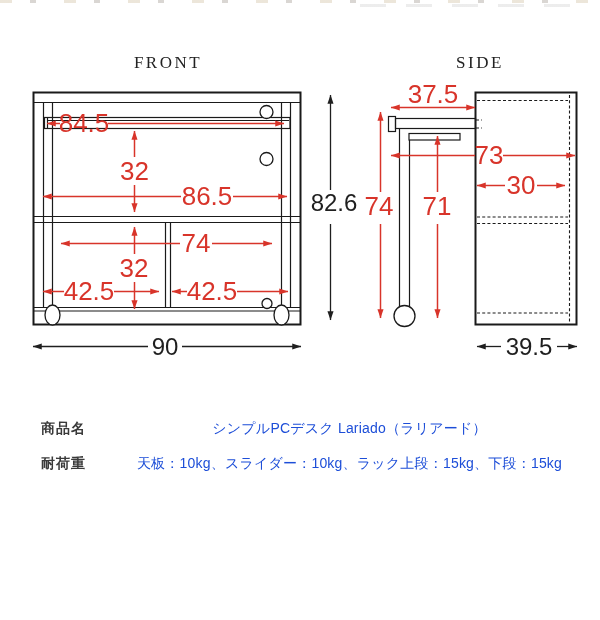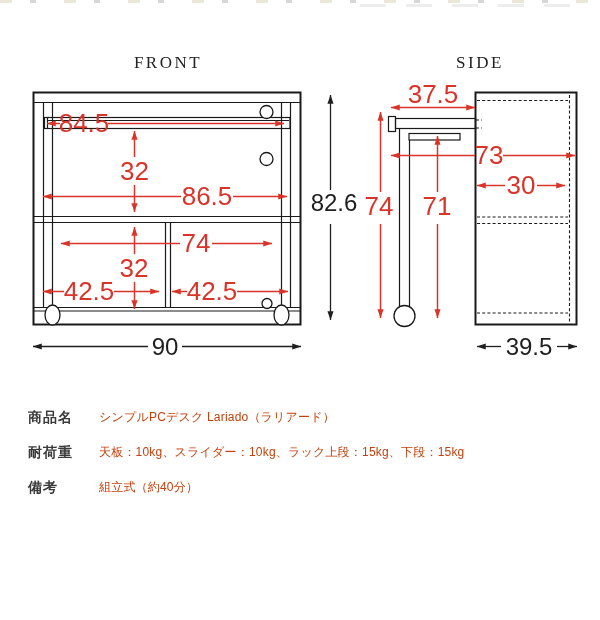--- a/index.html
+++ b/index.html
@@ -1,20 +1,20 @@
 <!DOCTYPE html>
 <html><head>
 <meta charset="utf-8">
 <style>
   html,body{margin:0;padding:0;}
   body{
     width:600px;height:620px;background:#ffffff;position:relative;overflow:hidden;
     font-family:"Liberation Sans","DejaVu Sans",sans-serif;
   }
-  .stage{position:absolute;left:0;top:0;width:498px;height:620px;}
+  .stage{position:absolute;left:0;top:0;width:498px;height:620px;text-align:center;}
   
   .artifact-top{
     position:absolute;left:0;top:0;width:600px;height:3px;opacity:.45;
     background:repeating-linear-gradient(90deg,
       rgba(196,176,138,.7) 0 12px, rgba(255,255,255,0) 12px 30px,
       rgba(90,75,60,.5) 30px 36px, rgba(255,255,255,0) 36px 64px);
   }
   .artifact-top2{
     position:absolute;left:360px;top:4px;width:230px;height:3px;opacity:.18;
     background:repeating-linear-gradient(90deg,#9a9a9a 0 26px,rgba(255,255,255,0) 26px 46px);
@@ -24,25 +24,25 @@
           font-size:17px;letter-spacing:2.5px;}
   .dimR{fill:#d8342a;font-size:26px;}
   .dimB{fill:#1f1f1f;font-size:24px;}
   .lnB{stroke:#1a1a1a;stroke-width:1.2;fill:none;}
   .lnB2{stroke:#1a1a1a;stroke-width:2;fill:none;}
   .lnDash{stroke:#1a1a1a;stroke-width:1.1;fill:none;stroke-dasharray:3 2.2;}
   .lnR{stroke:#d8342a;stroke-width:1.5;fill:none;}
   .lnBd{stroke:#1f1f1f;stroke-width:1.3;fill:none;}
   .wh{fill:#ffffff;stroke:#1a1a1a;stroke-width:1.3;}
   
-  .spec{position:absolute;left:0;top:400px;width:600px;}
+  .spec{position:absolute;left:0;top:411px;width:600px;}
   .spec-row{display:grid;grid-template-columns:71px auto;align-items:center;
             height:35px;padding-left:28px;}
   .spec-label{font-size:14px;font-weight:bold;color:#3a3a3a;letter-spacing:1px;}
-  .spec-value{font-size:12px;color:#c2410c;letter-spacing:.2px;}
+  .spec-value{font-size:14px;color:#1d4ed8;letter-spacing:.2px;}
 </style>
 </head>
 <body>
 
 <div class="stage">
   <div class="artifact-top"></div>
   <div class="artifact-top2"></div>
 
   <svg width="600" height="395" viewBox="0 0 600 395">
     <defs>
@@ -177,18 +177,14 @@
   
   <div class="spec">
     <div class="spec-row">
       <span class="spec-label">商品名</span>
       <span class="spec-value">シンプルPCデスク Lariado（ラリアード）</span>
     </div>
     <div class="spec-row">
       <span class="spec-label">耐荷重</span>
       <span class="spec-value">天板：10kg、スライダー：10kg、ラック上段：15kg、下段：15kg</span>
     </div>
-    <div class="spec-row">
-      <span class="spec-label">備考</span>
-      <span class="spec-value">組立式（約40分）</span>
-    </div>
   </div>
 </div>
 
 </body></html>

